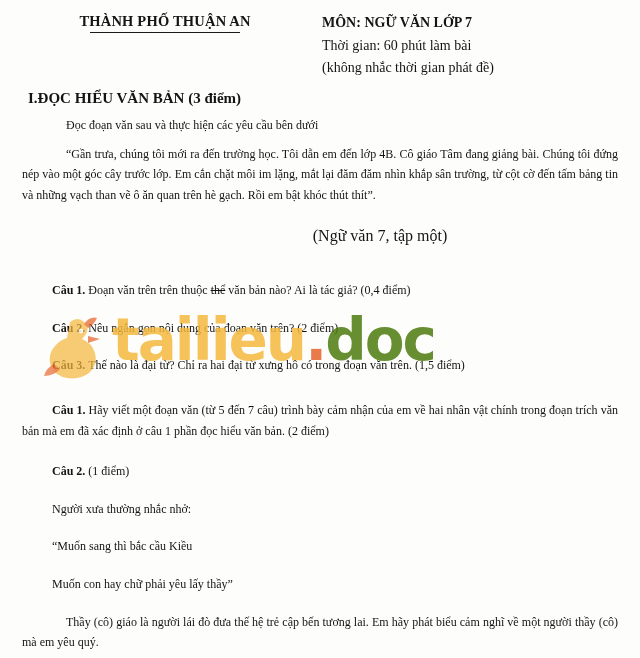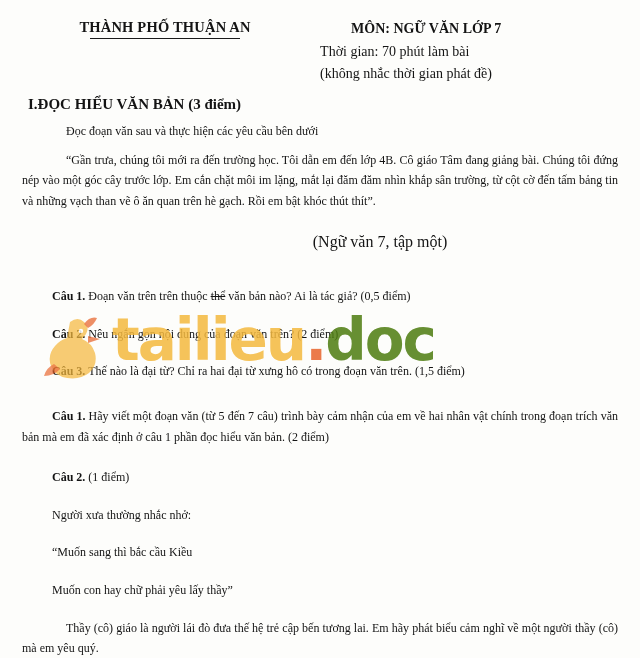--- a/index.html
+++ b/index.html
@@ -19,23 +19,23 @@
     position: relative;
     width: 640px;
     height: 658px;
     box-sizing: border-box;
     padding: 0 22px;
   }
 
   
   .header {
     display: flex;
-    justify-content: flex-start;
+    justify-content: space-between;
     align-items: flex-start;
-    padding-top: 18px;
+    padding-top: 12px;
     height: 60px;
   }
   .header-left {
     width: 48%;
     text-align: center;
     font-weight: bold;
     font-size: 14.5px;
     letter-spacing: .2px;
     padding-top: 1px;
   }
@@ -44,21 +44,21 @@
     width: 150px;
     margin: 2px auto 0;
     border-bottom: 1.6px solid #1a1a1a;
   }
   .header-right {
     width: 50%;
     font-size: 14px;
     line-height: 1.62;
     padding-left: 10px;
   }
-  .header-right .r1 { font-weight: bold; padding-left: 2px; margin-left: 31px; }
+  .header-right .r1 { font-weight: bold; padding-left: 2px; }
   .header-right .r2 { padding-left: 2px; }
   .header-right .r3 { padding-left: 2px; }
 
   
   .sec-title {
     font-weight: bold;
     font-size: 15px;
     margin: 18px 0 2px 6px;
   }
   p.para {
@@ -119,37 +119,37 @@
 
 <div class="page">
 
   <div class="header">
     <div class="header-left">
       <span>THÀNH PHỐ THUẬN AN</span>
       <span class="underline"></span>
     </div>
     <div class="header-right">
       <div class="r1">MÔN: NGỮ VĂN LỚP 7</div>
-      <div class="r2">Thời gian: 70 phút làm bài</div>
+      <div class="r2">Thời gian: 60 phút làm bài</div>
       <div class="r3">(không nhắc thời gian phát đề)</div>
     </div>
   </div>
 
   <div class="sec-title">I.ĐỌC HIỂU VĂN BẢN (3 điểm)</div>
 
   <p class="para indent">Đọc đoạn văn sau và thực hiện các yêu cầu bên dưới</p>
 
   <p class="para indent">“Gần trưa, chúng tôi mới ra đến trường học. Tôi dẫn em đến lớp 4B. Cô giáo Tâm đang giảng bài. Chúng tôi đứng nép vào một góc cây trước lớp. Em cắn chặt môi im lặng, mắt lại đăm đăm nhìn khắp sân trường, từ cột cờ đến tấm bảng tin và những vạch than vẽ ô ăn quan trên hè gạch. Rồi em bật khóc thút thít”.</p>
 
   <p class="right-align">(Ngữ văn 7, tập một)</p>
 
   <div class="spacer-2"></div>
 
   <p class="para indent-sm">
-    <span class="q-label">Câu 1.</span><span> Đoạn văn trên trên thuộc </span><span class="strike">thể</span><span> văn bản nào? Ai là tác giả? (0,5 điểm)</span>
+    <span class="q-label">Câu 1.</span><span> Đoạn văn trên trên thuộc </span><span class="strike">thể</span><span> văn bản nào? Ai là tác giả? (0,4 điểm)</span>
   </p>
 
   <div class="spacer-2"></div>
 
   <p class="para indent-sm">
     <span class="q-label">Câu 2.</span><span> Nêu ngắn gọn nội dung của đoạn văn trên? (2 điểm)</span>
   </p>
 
   <div class="spacer-2"></div>
 

